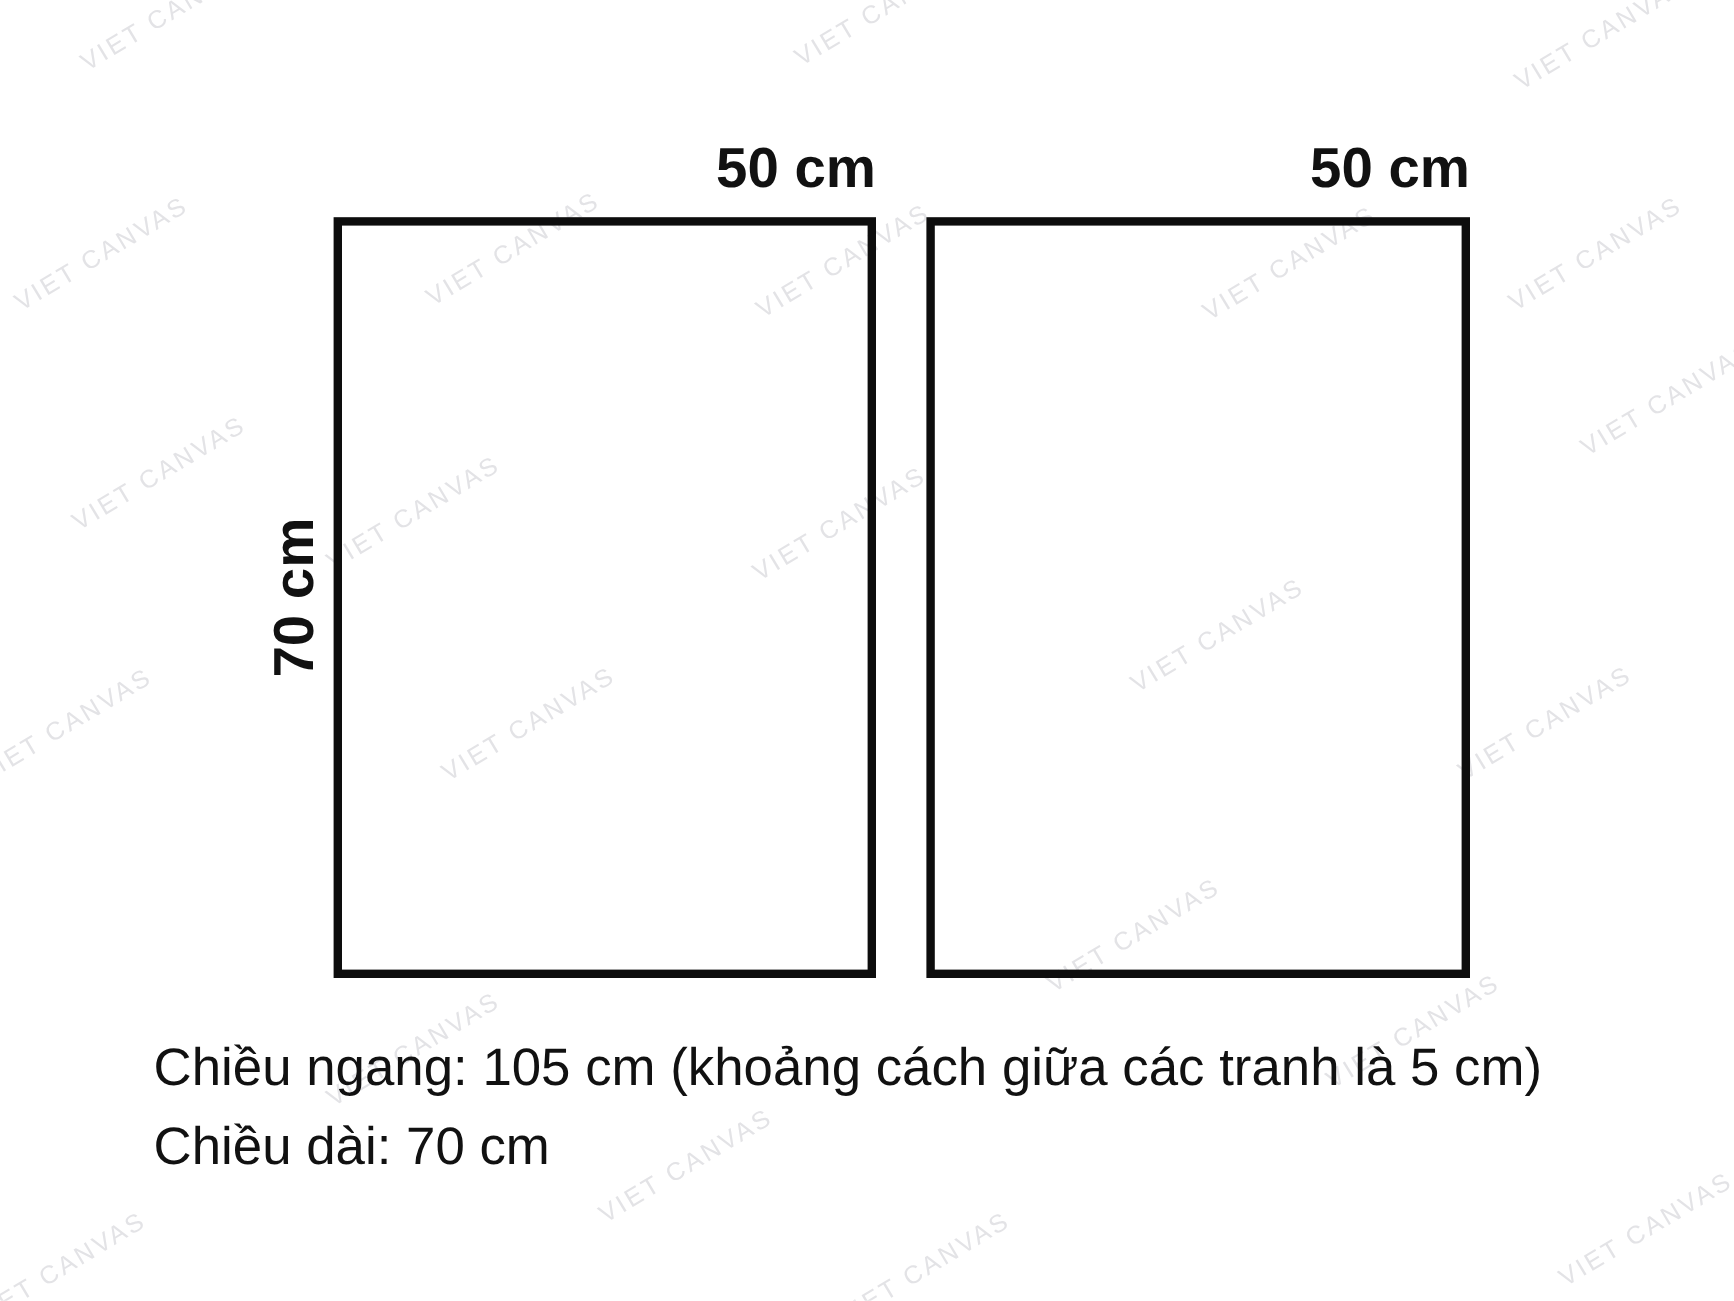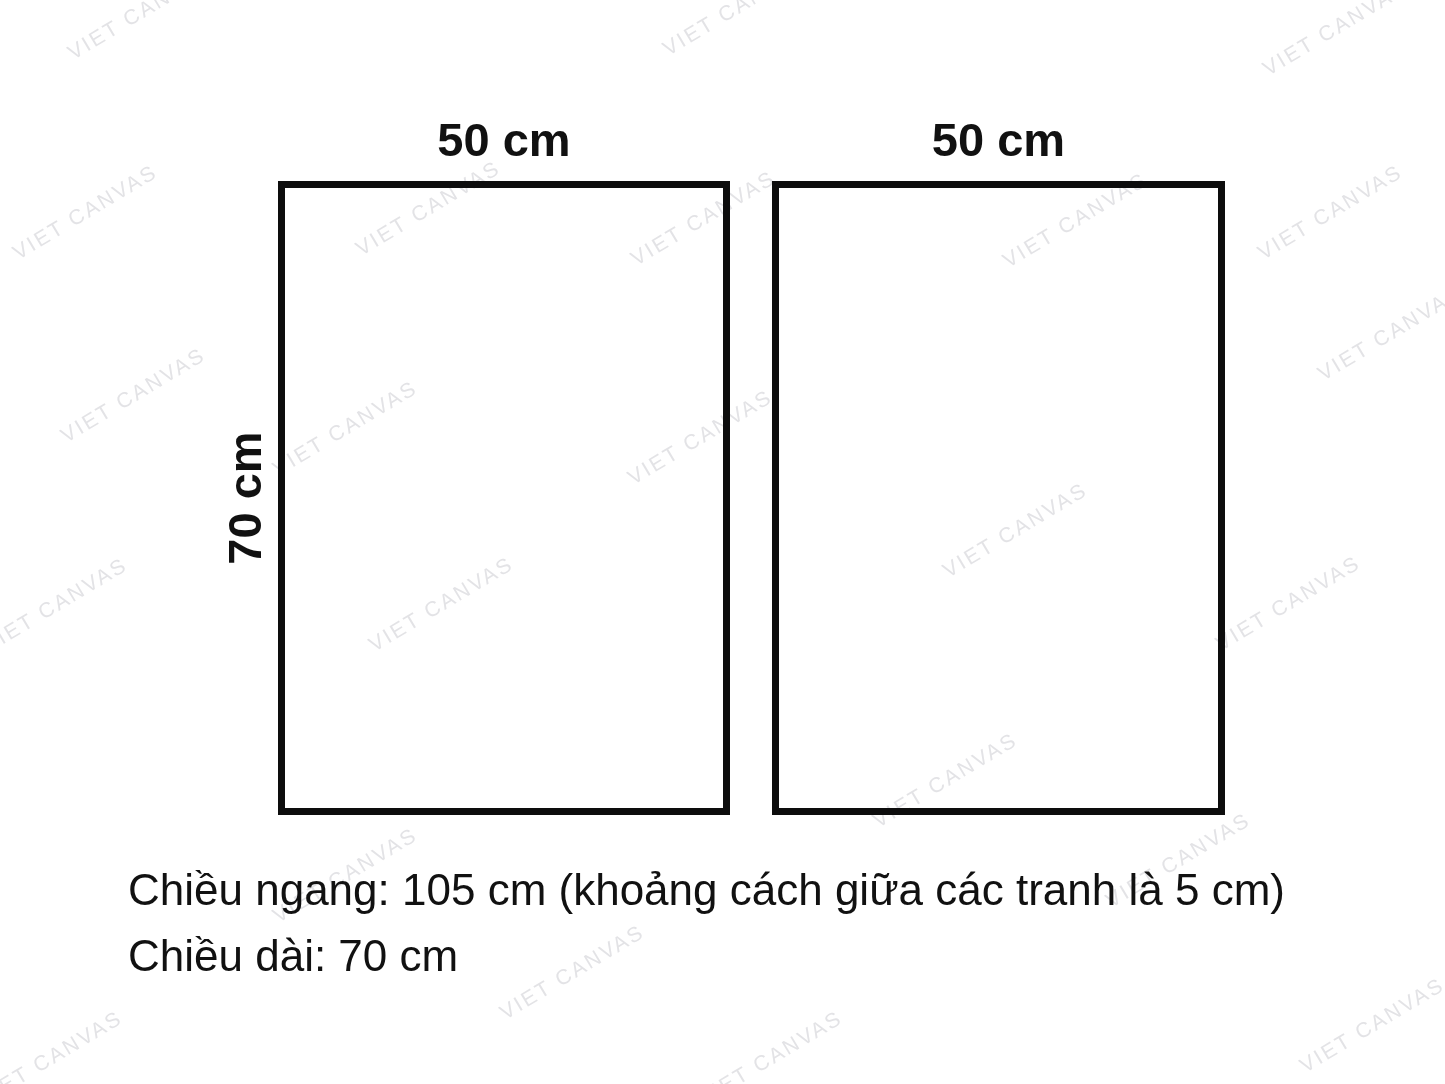--- a/index.html
+++ b/index.html
@@ -44,21 +44,21 @@
   
   .label{
     position:absolute;
     color:var(--text);
     font-weight:bold;
     font-size:47px;
     line-height:1;
     text-align:center;
     z-index:3;
   }
-  .label-top{top:116px;height:50px;}
+  .label-top{top:116px;height:50px;text-align:right;}
   .label-left-panel{left:278px;width:452px;}
   .label-right-panel{left:772px;width:453px;}
   .label-side{
     left:175px;
     top:474px;
     width:140px;
     height:48px;
     transform:rotate(-90deg);
   }
   

